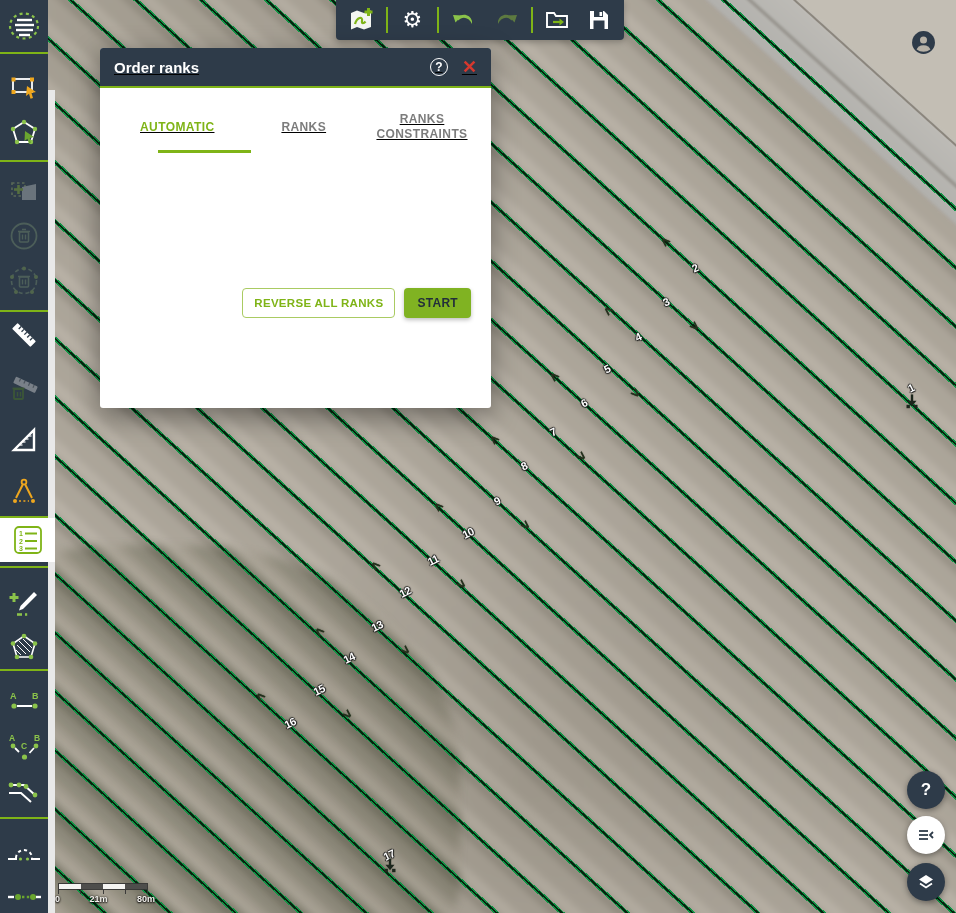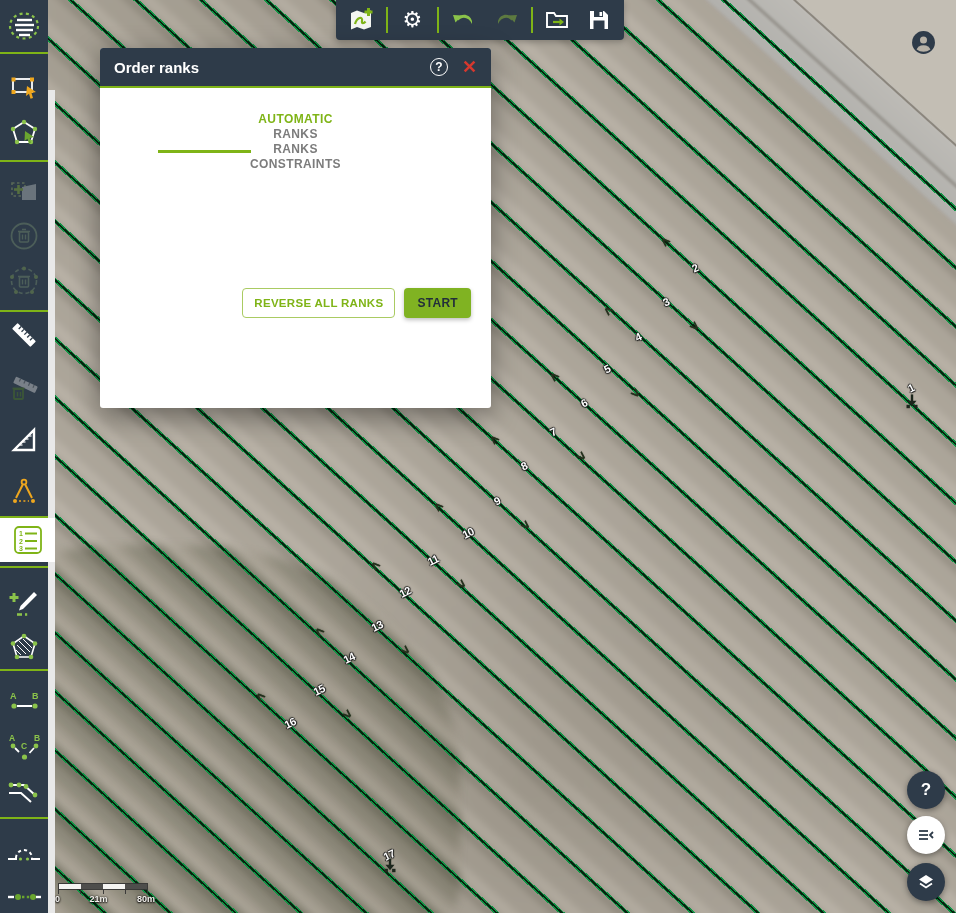--- a/index.html
+++ b/index.html
@@ -76,29 +76,29 @@
     box-shadow:0 2px 6px rgba(0,0,0,.25);}
   .tb-btn{width:34px;height:34px;display:flex;align-items:center;justify-content:center;cursor:pointer;}
   .tb-div{width:2px;height:26px;background:#7fb417;}
   .gear-glyph{color:#fff;font-size:22px;line-height:1;}
 
   
   .avatar{position:absolute;left:911px;top:30px;z-index:20;cursor:pointer;}
 
   
   .dialog{position:absolute;left:100px;top:48px;width:391px;height:360px;background:#fff;
-    border-radius:3px;box-shadow:0 8px 28px rgba(0,0,0,.4);z-index:40;}
+    border-radius:3px;box-shadow:0 8px 28px rgba(0,0,0,.4);z-index:40;text-decoration:underline;}
   .dlg-header{height:38px;background:#2e3b49;border-bottom:2px solid #7fb417;
     border-radius:3px 3px 0 0;display:flex;align-items:center;padding:0 14px;cursor:move;}
   .dlg-title{color:#fff;font-weight:bold;font-size:15px;flex:1;}
   .dlg-help{width:18px;height:18px;border:1.5px solid #fff;border-radius:50%;color:#fff;
     font-size:12px;font-weight:bold;display:flex;align-items:center;justify-content:center;
     margin-right:14px;cursor:pointer;box-sizing:border-box;}
   .dlg-close{color:#d6382e;font-size:18px;font-weight:bold;cursor:pointer;line-height:1;}
-  .tabs{display:flex;padding:24px 14px 0 14px;flex-direction:column;}
+  .tabs{display:flex;padding:24px 14px 0 14px;}
   .tab{flex:1;text-align:center;font-size:12px;font-weight:bold;color:#7c7c7c;
     letter-spacing:.4px;cursor:pointer;line-height:1.25;align-self:center;}
   .tab.active{color:#7fb417;}
   .tab-underline{position:absolute;left:58px;top:102px;width:93px;height:2.5px;background:#7fb417;}
   .fld{position:absolute;left:13px;top:119px;width:363px;height:41px;border:1px solid #c2c2c2;
     border-radius:4px;box-sizing:border-box;cursor:pointer;}
   .fld-label{position:absolute;left:10px;top:-7px;background:#fff;padding:0 5px;
     font-size:11px;color:#8a8a8a;}
   .fld-value{position:absolute;left:13px;top:11px;font-size:14px;color:#3a3a3a;}
   .fld-caret{position:absolute;right:13px;top:17px;width:0;height:0;

